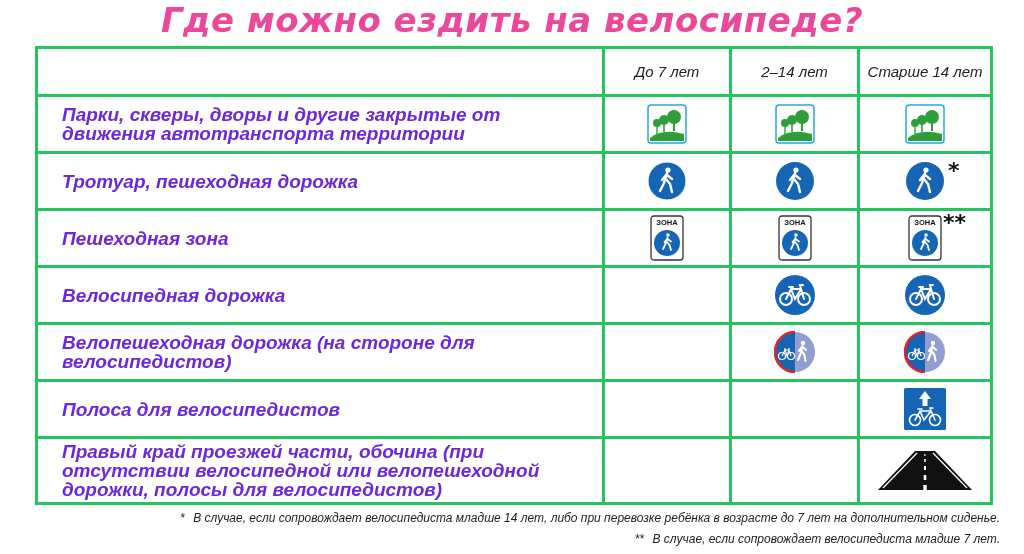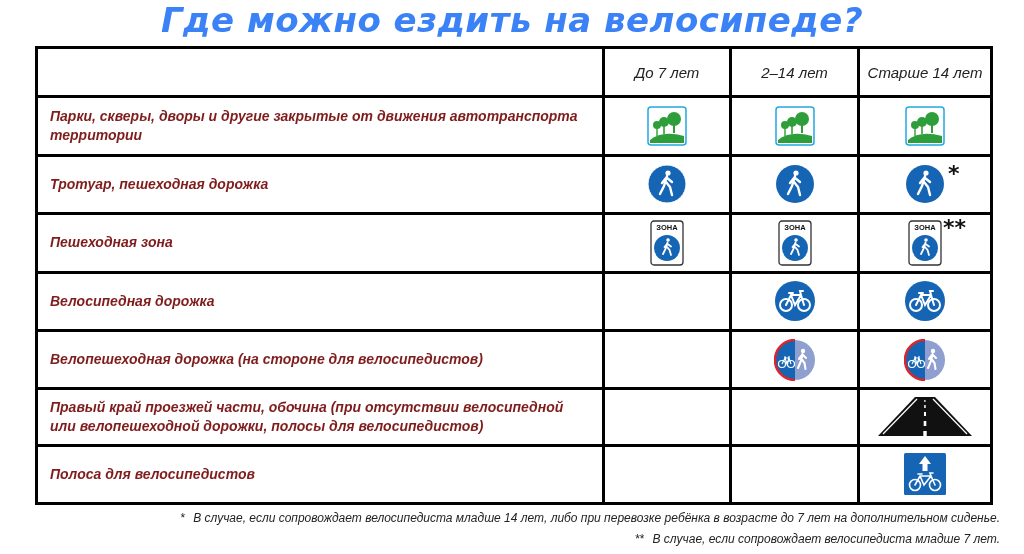--- a/index.html
+++ b/index.html
@@ -3,32 +3,32 @@
 <meta charset="utf-8">
 <style>
   * { box-sizing: border-box; margin: 0; padding: 0; }
   html, body { width: 1024px; height: 554px; background: #ffffff; overflow: hidden; }
   body { position: relative; font-family: "Liberation Sans", sans-serif; color: #1e1e1e; }
 
   .title {
     position: absolute; left: 0; top: 0; width: 1024px; height: 42px;
     text-align: center; font-family: "DejaVu Sans", sans-serif;
     font-weight: bold; font-style: italic; font-size: 34px; line-height: 40px;
-    color: #3b82f6; letter-spacing: 0.5px;
+    color: #ec4899; letter-spacing: 0.5px;
   }
 
   table.grid {
     position: absolute; left: 35px; top: 46px; width: 955px; height: 459px;
     border-collapse: collapse; table-layout: fixed;
   }
   table.grid td, table.grid th {
-    border: 3px solid #000000; vertical-align: middle;
+    border: 3px solid #22c55e; vertical-align: middle;
   }
   table.grid th { font-weight: normal; font-style: italic; font-size: 15px; text-align: center; color: #222; }
-  td.label { font-style: italic; font-weight: bold; font-size: 14px; line-height: 19px; padding: 0 12px; color: #7f1d1d; }
+  td.label { font-style: italic; font-weight: bold; font-size: 19px; line-height: 19px; padding: 0 24px; color: #6d28d9; }
   td.icon { text-align: center; position: relative; }
   .sign { display: inline-block; vertical-align: middle; position: relative; }
   .mark {
     position: absolute; font-size: 22px; font-weight: bold; color: #111; line-height: 20px;
     font-family: "DejaVu Sans", sans-serif;
   }
 
   .footnotes { position: absolute; left: 40px; top: 508px; width: 960px; font-size: 12px; font-style: italic; color: #222; text-align: right; }
   .footnotes div { height: 21px; line-height: 21px; }
   .fn-mark { font-style: normal; margin-right: 8px; }
@@ -210,56 +210,56 @@
           <circle cx="8" cy="25" r="3.5"></circle>
               <circle cx="17" cy="25" r="3.5"></circle>
           <path d="M8 25 L11 19 L15 19 L17 25 M11 19 L13 25 L15 19 M10 18 L12 18 M15 19 L15 17"></path>
         </g>
         <circle cx="29" cy="12" r="2.2" fill="#fff"></circle>
         <path d="M28.5 15 L27 22 L24 29 M27.5 20 L30.5 24 L31.5 30 M28 16 L25 20 M29 16 L32 19" stroke="#fff" stroke-width="2.1" fill="none" stroke-linecap="round"></path>
       </svg>
     </td>
   </tr>
 
+  <tr style="height:52px">
+    <td class="label">Полоса для велосипедистов</td>
+    <td class="icon"></td>
+    <td class="icon"></td>
+    <td class="icon">
+      <svg class="sign" width="42" height="42" viewBox="0 0 42 42">
+        <rect x="0" y="0" width="42" height="42" rx="1.5" fill="#1565b4"></rect>
+        <path d="M21 3 L27 11 L23.5 11 L23.5 18 L18.5 18 L18.5 11 L15 11 Z" fill="#fff"></path>
+        <g stroke="#fff" stroke-width="1.6" fill="none" stroke-linecap="round">
+          <circle cx="11" cy="32" r="5.5"></circle>
+              <circle cx="31" cy="32" r="5.5"></circle>
+          <path d="M11 32 L16 23 L27 23 L31 32 M16 23 L20 32 L27 23 M14 21 L18 21 M27 23 L26 20 L29 20"></path>
+        </g>
+      </svg>
+    </td>
+  </tr>
+
   <tr style="height:50px">
     <td class="label">Правый край проезжей части, обочина (при отсутствии велосипедной или велопешеходной дорожки, полосы для велосипедистов)</td>
     <td class="icon"></td>
     <td class="icon"></td>
     <td class="icon">
       <svg class="sign" width="96" height="42" viewBox="0 0 96 42">
         <path d="M38 1 L58 1 L95 40 L1 40 Z" fill="#111"></path>
         <path d="M40 3 L6 38" stroke="#fff" stroke-width="1.2"></path>
         <path d="M56 3 L90 38" stroke="#fff" stroke-width="1.2"></path>
         <g fill="#fff">
           <rect x="47.3" y="4" width="1.2" height="2"></rect>
           <rect x="47.2" y="9" width="1.5" height="3"></rect>
           <rect x="47" y="16" width="2" height="4"></rect>
           <rect x="46.7" y="25" width="2.6" height="5"></rect>
           <rect x="46.3" y="35" width="3.4" height="5"></rect>
         </g>
       </svg>
     </td>
   </tr>
-
-  <tr style="height:52px">
-    <td class="label">Полоса для велосипедистов</td>
-    <td class="icon"></td>
-    <td class="icon"></td>
-    <td class="icon">
-      <svg class="sign" width="42" height="42" viewBox="0 0 42 42">
-        <rect x="0" y="0" width="42" height="42" rx="1.5" fill="#1565b4"></rect>
-        <path d="M21 3 L27 11 L23.5 11 L23.5 18 L18.5 18 L18.5 11 L15 11 Z" fill="#fff"></path>
-        <g stroke="#fff" stroke-width="1.6" fill="none" stroke-linecap="round">
-          <circle cx="11" cy="32" r="5.5"></circle>
-              <circle cx="31" cy="32" r="5.5"></circle>
-          <path d="M11 32 L16 23 L27 23 L31 32 M16 23 L20 32 L27 23 M14 21 L18 21 M27 23 L26 20 L29 20"></path>
-        </g>
-      </svg>
-    </td>
-  </tr>
 </tbody>
   </table>
 
 <div class="footnotes">
   <div>
     <span class="fn-mark">*</span><span>В случае, если сопровождает велосипедиста младше 14 лет, либо при перевозке ребёнка в возрасте до 7 лет на дополнительном сиденье.</span>
   </div>
   <div>
     <span class="fn-mark">**</span><span>В случае, если сопровождает велосипедиста младше 7 лет.</span>
   </div>

